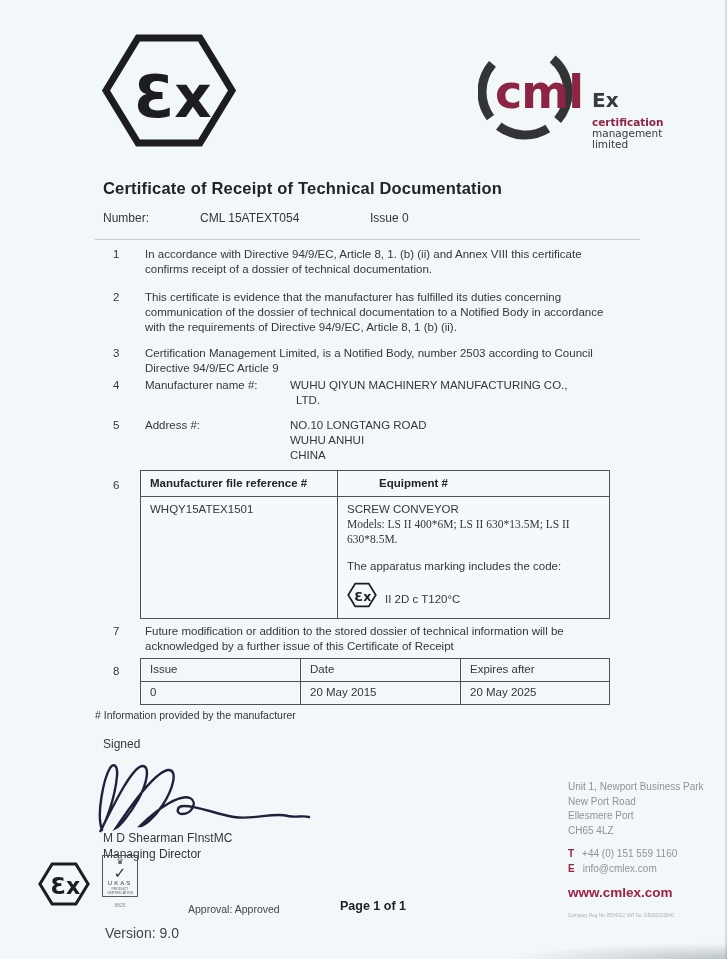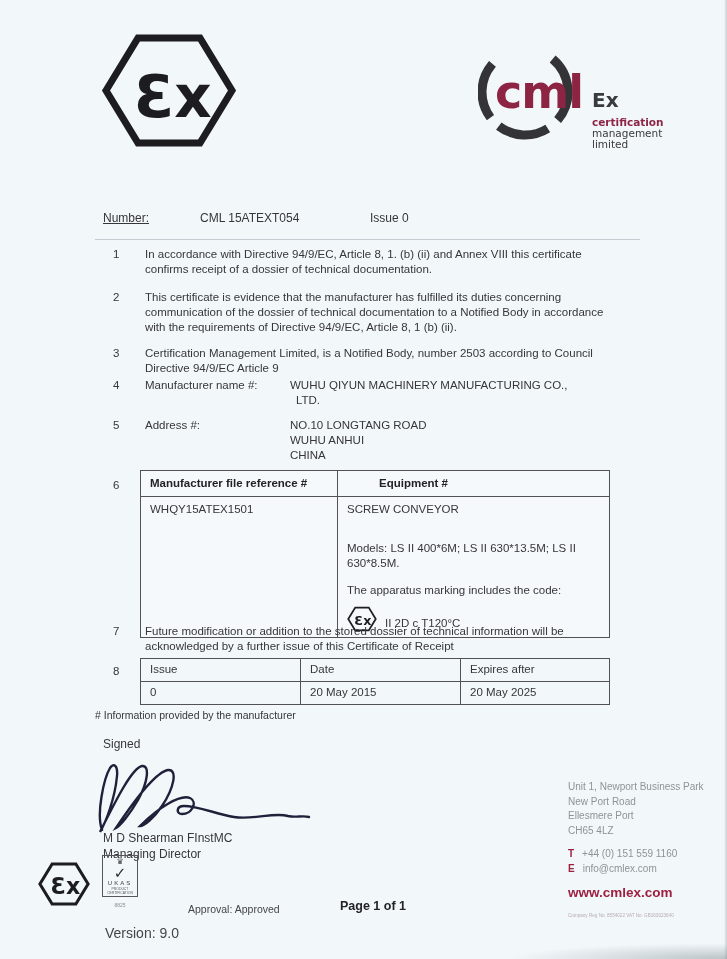--- a/index.html
+++ b/index.html
@@ -7,40 +7,40 @@
   .page {
     position:relative; width:727px; height:959px; margin:0 auto;
     background:#f2f7fa; overflow:hidden;
     font-family:"Liberation Sans","DejaVu Sans",sans-serif;
     color:#36363b; font-size:11.5px; line-height:15px;
   }
   .abs { position:absolute; }
 
   
   .title { left:103px; top:181px; font-size:16.5px; font-weight:bold; color:#232327; letter-spacing:0.2px; }
-  .num-label { left:103px; top:211px; font-size:12px;text-decoration:underline; }
+  .num-label { left:103px; top:211px; font-size:12px; }
   .num-value { left:200px; top:211px; font-size:12px; }
   .num-issue { left:370px; top:211px; font-size:12px; }
   .hr { left:95px; top:239px; width:545px; height:1px; background:#c3ccd2; }
 
   
   .item { position:absolute; left:95px; display:flex; }
   .item .no { width:50px; padding-left:18px; flex:0 0 50px; }
   .item .txt { width:470px; }
   .pair-label { flex:0 0 145px; }
   .pair-val { width:325px; }
   .val-line2 { padding-left:6px; }
 
   
   .tbl6 { position:absolute; left:140px; top:470px; width:470px; border:1.5px solid #515156; background:rgba(255,255,255,0.25); }
   .tbl6 .hdr { display:flex; border-bottom:1.5px solid #515156; font-weight:bold; color:#232327;gap:32px; }
   .tbl6 .c1 { flex:0 0 197px; padding:5px 9px; border-right:1.5px solid #515156; }
   .tbl6 .c2 { flex:1; padding:5px 9px; }
   .tbl6 .bdy { display:flex; min-height:121px; font-weight:normal; }
-  .eq-models { margin-top:24px; }
+  .eq-models { margin-top:0;font-family:Liberation Serif, serif; }
   .eq-intro { margin-top:12px; }
   .marking-row { margin-top:8px; display:flex; align-items:flex-end; gap:8px; }
   .marking-code { padding-bottom:1px; }
 
   
   .tbl8 { position:absolute; left:140px; top:658px; width:470px; border:1.5px solid #515156; }
   .tbl8 .row { display:flex; }
   .tbl8 .row.h { border-bottom:1.5px solid #515156; }
   .tbl8 .cell { padding:3px 9px; height:22px; }
   .tbl8 .w1 { flex:0 0 160px; border-right:1.5px solid #515156; }
@@ -93,20 +93,21 @@
 
   <svg class="abs cml-logo" style="left:478px; top:36px;" width="215" height="115" viewBox="0 0 215 115">
     <circle cx="47" cy="56" r="43" fill="none" stroke="#343437" stroke-width="9" stroke-dasharray="68 13 52 12 58 130" transform="rotate(-50 47 56)"></circle>
     <text x="17" y="72" font-size="46" font-weight="bold" fill="#8e2444" letter-spacing="-1">cml</text>
     <text x="114" y="71" font-size="20" font-weight="bold" fill="#3a3a3c">Ex</text>
     <text x="114" y="90" font-size="10.5" font-weight="bold" fill="#8e2444">certification</text>
     <text x="114" y="101" font-size="10.5" fill="#3a3a3c">management</text>
     <text x="114" y="112" font-size="10.5" fill="#3a3a3c">limited</text>
   </svg>
 
+  <div class="abs title">Certificate of Receipt of Technical Documentation</div>
   <div class="abs num-label">Number:</div>
   <div class="abs num-value">CML 15ATEXT054</div>
   <div class="abs num-issue">Issue 0</div>
   <div class="abs hr"></div>
 
   <div class="item" style="top:247px;">
     <div class="no">1</div>
     <div class="txt">In accordance with Directive 94/9/EC, Article 8, 1. (b) (ii) and Annex VIII this certificate confirms receipt of a dossier of technical documentation.</div>
   </div>
   <div class="item" style="top:290px;">

